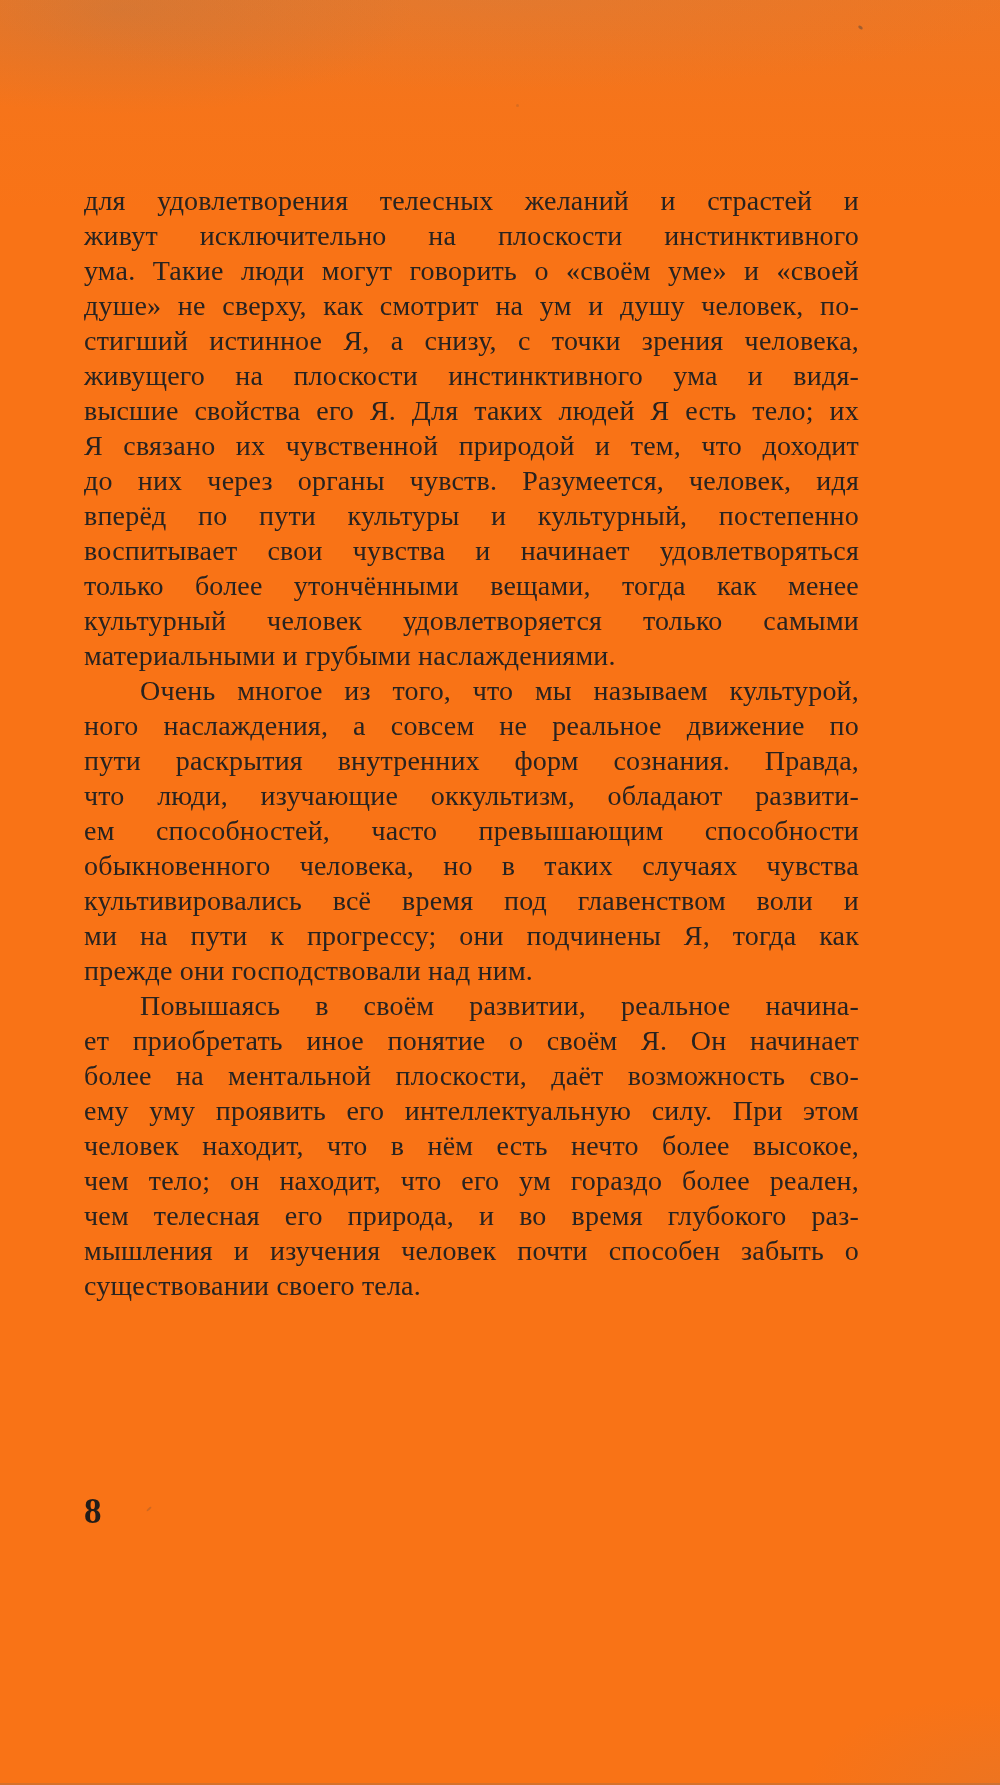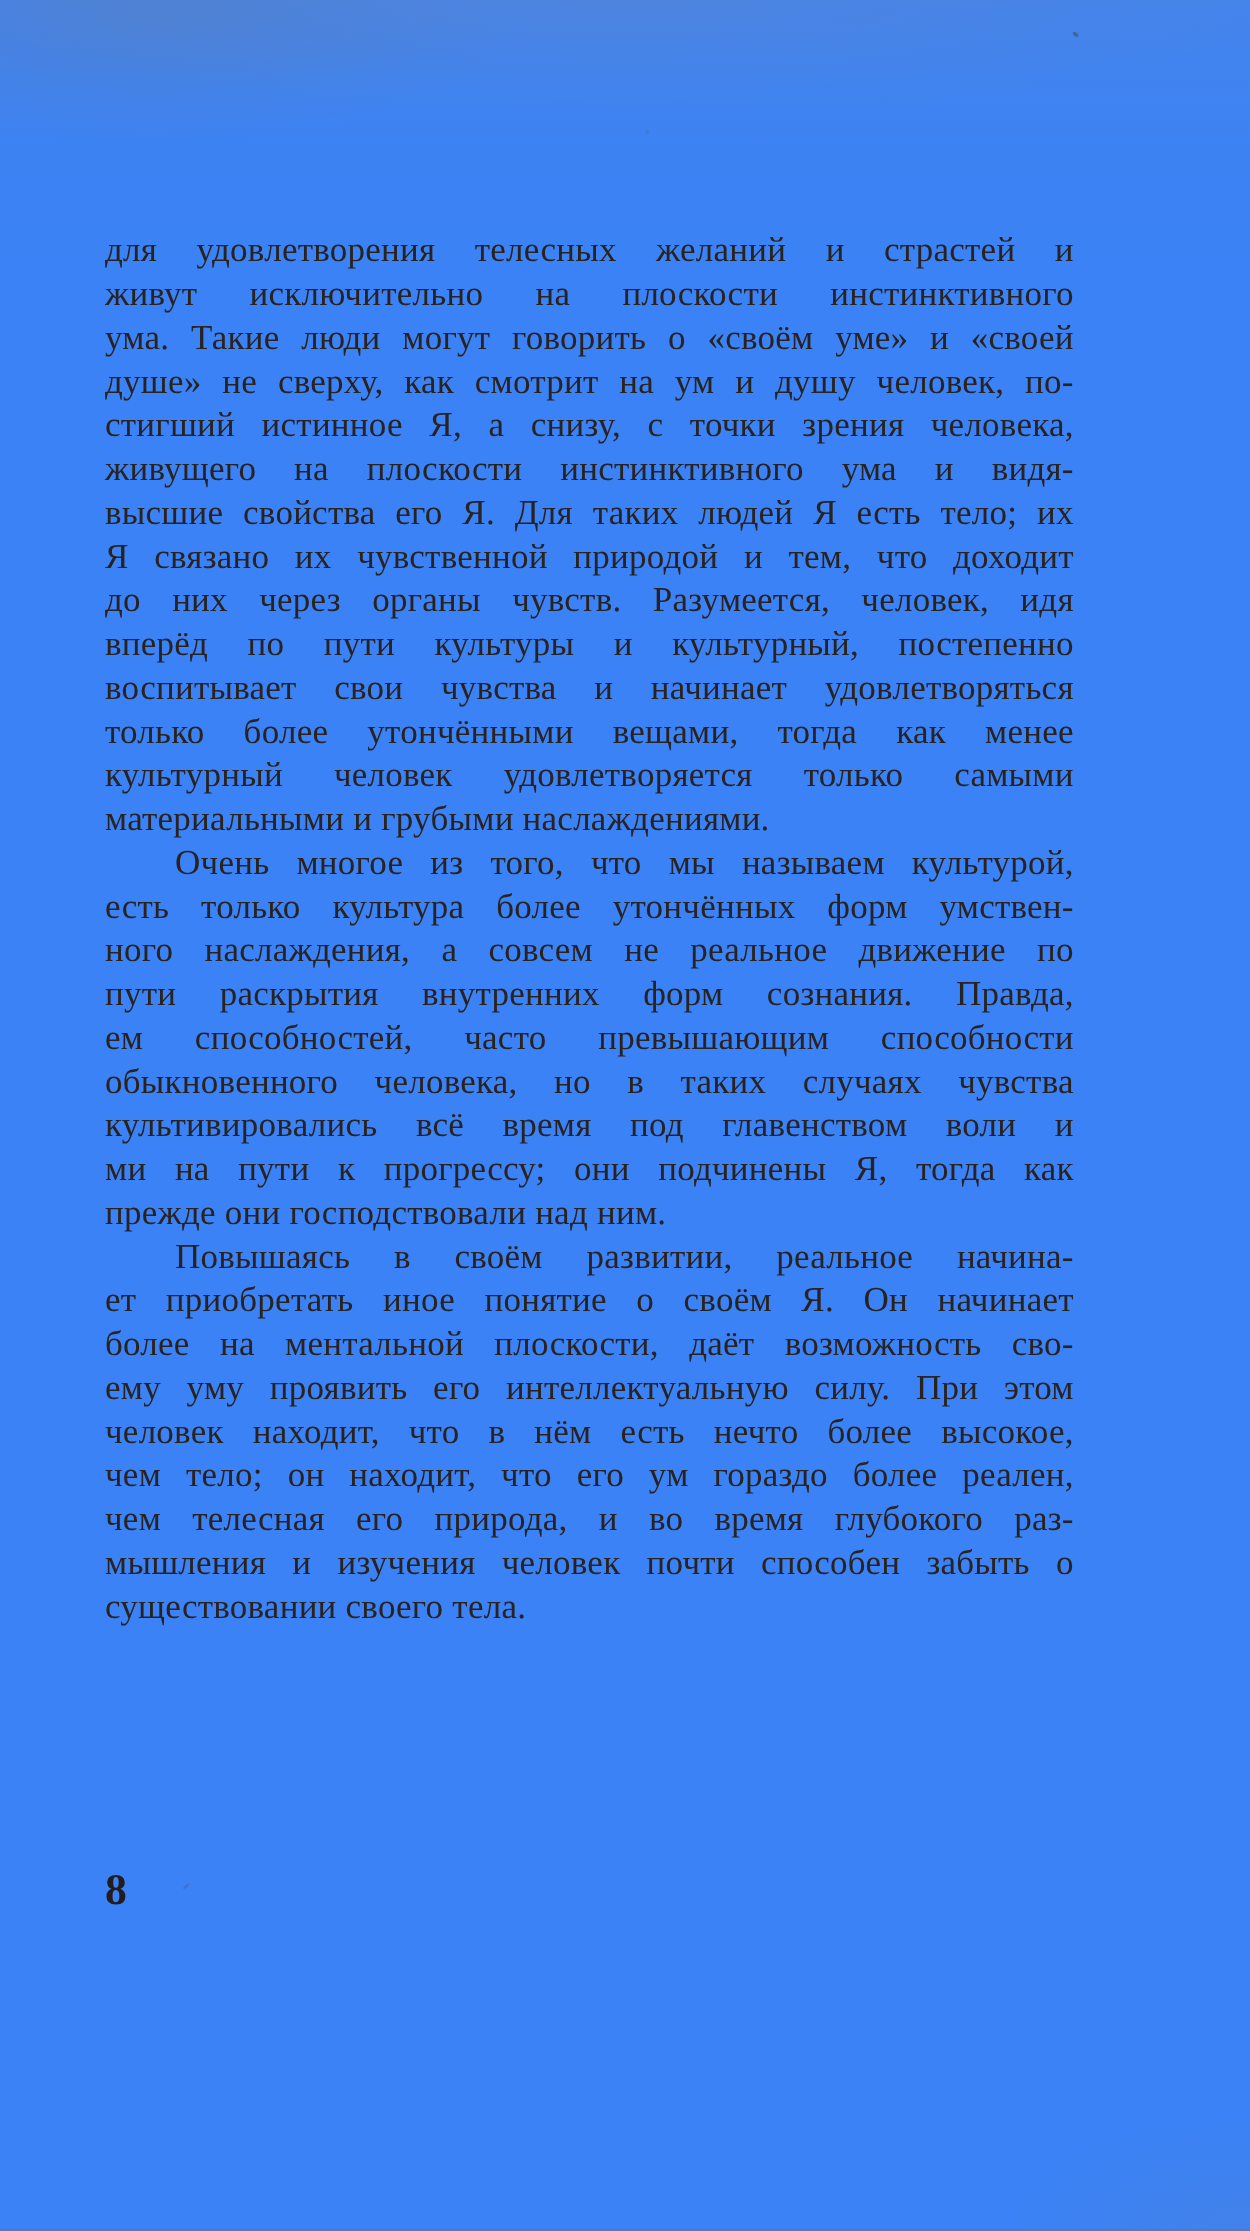--- a/index.html
+++ b/index.html
@@ -5,21 +5,21 @@
   html, body {
     margin: 0;
     padding: 0;
     background: #e9e9e7;
   }
   .scan-page {
     position: relative;
     width: 1000px;
     height: 1785px;
     margin: 0 auto;
-    background: #3b82f6;
+    background: #f97316;
     overflow: hidden;
     font-family: "Liberation Serif", "DejaVu Serif", serif;
     color: #282320;
   }
   
   .scan-shading {
     position: absolute;
     inset: 0;
     pointer-events: none;
     background:
@@ -101,23 +101,23 @@
         <div class="line">Я связано их чувственной природой и тем, что доходит</div>
         <div class="line">до них через органы чувств. Разумеется, человек, идя</div>
         <div class="line">вперёд по пути культуры и культурный, постепенно</div>
         <div class="line">воспитывает свои чувства и начинает удовлетворяться</div>
         <div class="line">только более утончёнными вещами, тогда как менее</div>
         <div class="line">культурный человек удовлетворяется только самыми</div>
         <div class="line last">материальными и грубыми наслаждениями.</div>
       </div>
       <div class="para">
         <div class="line indent">Очень многое из того, что мы называем культурой,</div>
-        <div class="line">есть только культура более утончённых форм умствен-</div>
         <div class="line">ного наслаждения, а совсем не реальное движение по</div>
         <div class="line">пути раскрытия внутренних форм сознания. Правда,</div>
+        <div class="line">что люди, изучающие оккультизм, обладают развити-</div>
         <div class="line">ем способностей, часто превышающим способности</div>
         <div class="line">обыкновенного человека, но в таких случаях чувства</div>
         <div class="line">культивировались всё время под главенством воли и</div>
         <div class="line">ми на пути к прогрессу; они подчинены Я, тогда как</div>
         <div class="line last">прежде они господствовали над ним.</div>
       </div>
       <div class="para">
         <div class="line indent">Повышаясь в своём развитии, реальное начина-</div>
         <div class="line">ет приобретать иное понятие о своём Я. Он начинает</div>
         <div class="line">более на ментальной плоскости, даёт возможность сво-</div>

